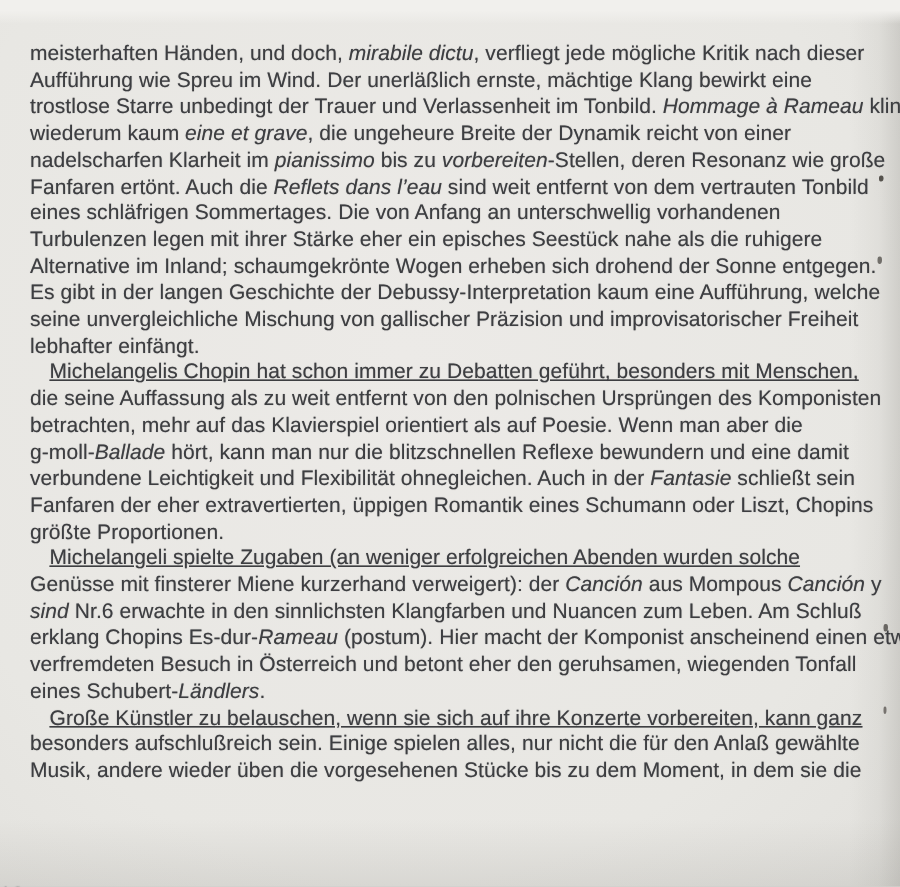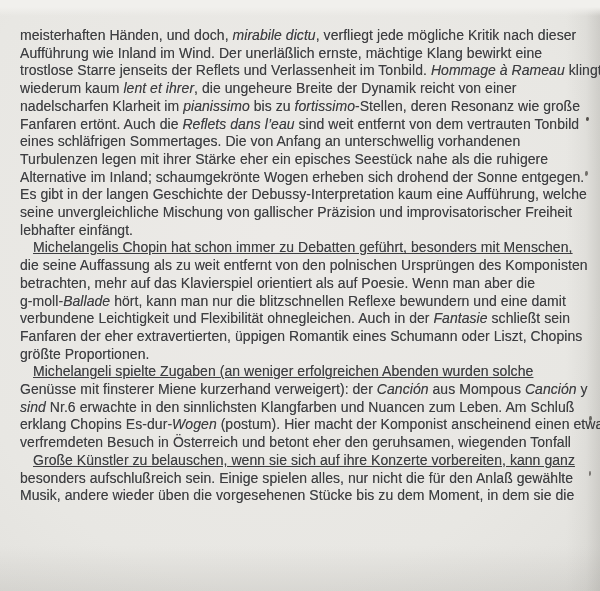--- a/index.html
+++ b/index.html
@@ -59,43 +59,44 @@
   .speck.s2 { left: 585px; top: 171px; width: 3px; height: 5px; opacity: .8; }
   .speck.s3 { left: 589px; top: 416px; width: 3px; height: 5px; opacity: .85; }
   .speck.s4 { left: 589px; top: 471px; width: 2px; height: 5px; opacity: .75; }
 </style>
 </head>
 <body>
 
 <div class="page">
   <div class="text-block">
       <div class="line"><span>meisterhaften Händen, und doch, </span><span class="it">mirabile dictu</span><span>, verfliegt jede mögliche Kritik nach dieser</span></div>
-      <div class="line"><span>Aufführung wie Inland im Wind. Der unerläßlich ernste, mächtige Klang bewirkt eine</span></div>
-      <div class="line"><span>trostlose Starre jenseits der Reflets und Verlassenheit im Tonbild. </span><span class="it">Hommage à Rameau</span><span> klingt</span></div>
-      <div class="line"><span>wiederum kaum </span><span class="it">lent et ihrer</span><span>, die ungeheure Breite der Dynamik reicht von einer</span></div>
-      <div class="line"><span>nadelscharfen Klarheit im </span><span class="it">pianissimo</span><span> bis zu </span><span class="it">fortissimo</span><span>-Stellen, deren Resonanz wie große</span></div>
+      <div class="line"><span>Aufführung wie Spreu im Wind. Der unerläßlich ernste, mächtige Klang bewirkt eine</span></div>
+      <div class="line"><span>trostlose Starre unbedingt der Trauer und Verlassenheit im Tonbild. </span><span class="it">Hommage à Rameau</span><span> klingt</span></div>
+      <div class="line"><span>wiederum kaum </span><span class="it">eine et grave</span><span>, die ungeheure Breite der Dynamik reicht von einer</span></div>
+      <div class="line"><span>nadelscharfen Klarheit im </span><span class="it">pianissimo</span><span> bis zu </span><span class="it">vorbereiten</span><span>-Stellen, deren Resonanz wie große</span></div>
       <div class="line"><span>Fanfaren ertönt. Auch die </span><span class="it">Reflets dans l’eau</span><span> sind weit entfernt von dem vertrauten Tonbild</span></div>
       <div class="line"><span>eines schläfrigen Sommertages. Die von Anfang an unterschwellig vorhandenen</span></div>
       <div class="line"><span>Turbulenzen legen mit ihrer Stärke eher ein episches Seestück nahe als die ruhigere</span></div>
       <div class="line"><span>Alternative im Inland; schaumgekrönte Wogen erheben sich drohend der Sonne entgegen.</span></div>
       <div class="line"><span>Es gibt in der langen Geschichte der Debussy-Interpretation kaum eine Aufführung, welche</span></div>
       <div class="line"><span>seine unvergleichliche Mischung von gallischer Präzision und improvisatorischer Freiheit</span></div>
       <div class="line"><span>lebhafter einfängt.</span></div>
       <div class="line indent"><span>Michelangelis Chopin hat schon immer zu Debatten geführt, besonders mit Menschen,</span></div>
       <div class="line"><span>die seine Auffassung als zu weit entfernt von den polnischen Ursprüngen des Komponisten</span></div>
       <div class="line"><span>betrachten, mehr auf das Klavierspiel orientiert als auf Poesie. Wenn man aber die</span></div>
       <div class="line"><span>g-moll-</span><span class="it">Ballade</span><span> hört, kann man nur die blitzschnellen Reflexe bewundern und eine damit</span></div>
       <div class="line"><span>verbundene Leichtigkeit und Flexibilität ohnegleichen. Auch in der </span><span class="it">Fantasie</span><span> schließt sein</span></div>
       <div class="line"><span>Fanfaren der eher extravertierten, üppigen Romantik eines Schumann oder Liszt, Chopins</span></div>
       <div class="line"><span>größte Proportionen.</span></div>
       <div class="line indent"><span>Michelangeli spielte Zugaben (an weniger erfolgreichen Abenden wurden solche</span></div>
       <div class="line"><span>Genüsse mit finsterer Miene kurzerhand verweigert): der </span><span class="it">Canción</span><span> aus Mompous </span><span class="it">Canción</span><span> y</span></div>
       <div class="line"><span class="it">sind</span><span> Nr.6 erwachte in den sinnlichsten Klangfarben und Nuancen zum Leben. Am Schluß</span></div>
-      <div class="line"><span>erklang Chopins Es-dur-</span><span class="it">Wogen</span><span> (postum). Hier macht der Komponist anscheinend einen etwas</span></div>
+      <div class="line"><span>erklang Chopins Es-dur-</span><span class="it">Rameau</span><span> (postum). Hier macht der Komponist anscheinend einen etwas</span></div>
       <div class="line"><span>verfremdeten Besuch in Österreich und betont eher den geruhsamen, wiegenden Tonfall</span></div>
+      <div class="line"><span>eines Schubert-</span><span class="it">Ländlers</span><span>.</span></div>
       <div class="line indent"><span>Große Künstler zu belauschen, wenn sie sich auf ihre Konzerte vorbereiten, kann ganz</span></div>
       <div class="line"><span>besonders aufschlußreich sein. Einige spielen alles, nur nicht die für den Anlaß gewählte</span></div>
       <div class="line"><span>Musik, andere wieder üben die vorgesehenen Stücke bis zu dem Moment, in dem sie die</span></div>
     </div>
   <div class="page-number">12</div>
   <div class="speck s1"></div>
   <div class="speck s2"></div>
   <div class="speck s3"></div>
   <div class="speck s4"></div>
 </div>

